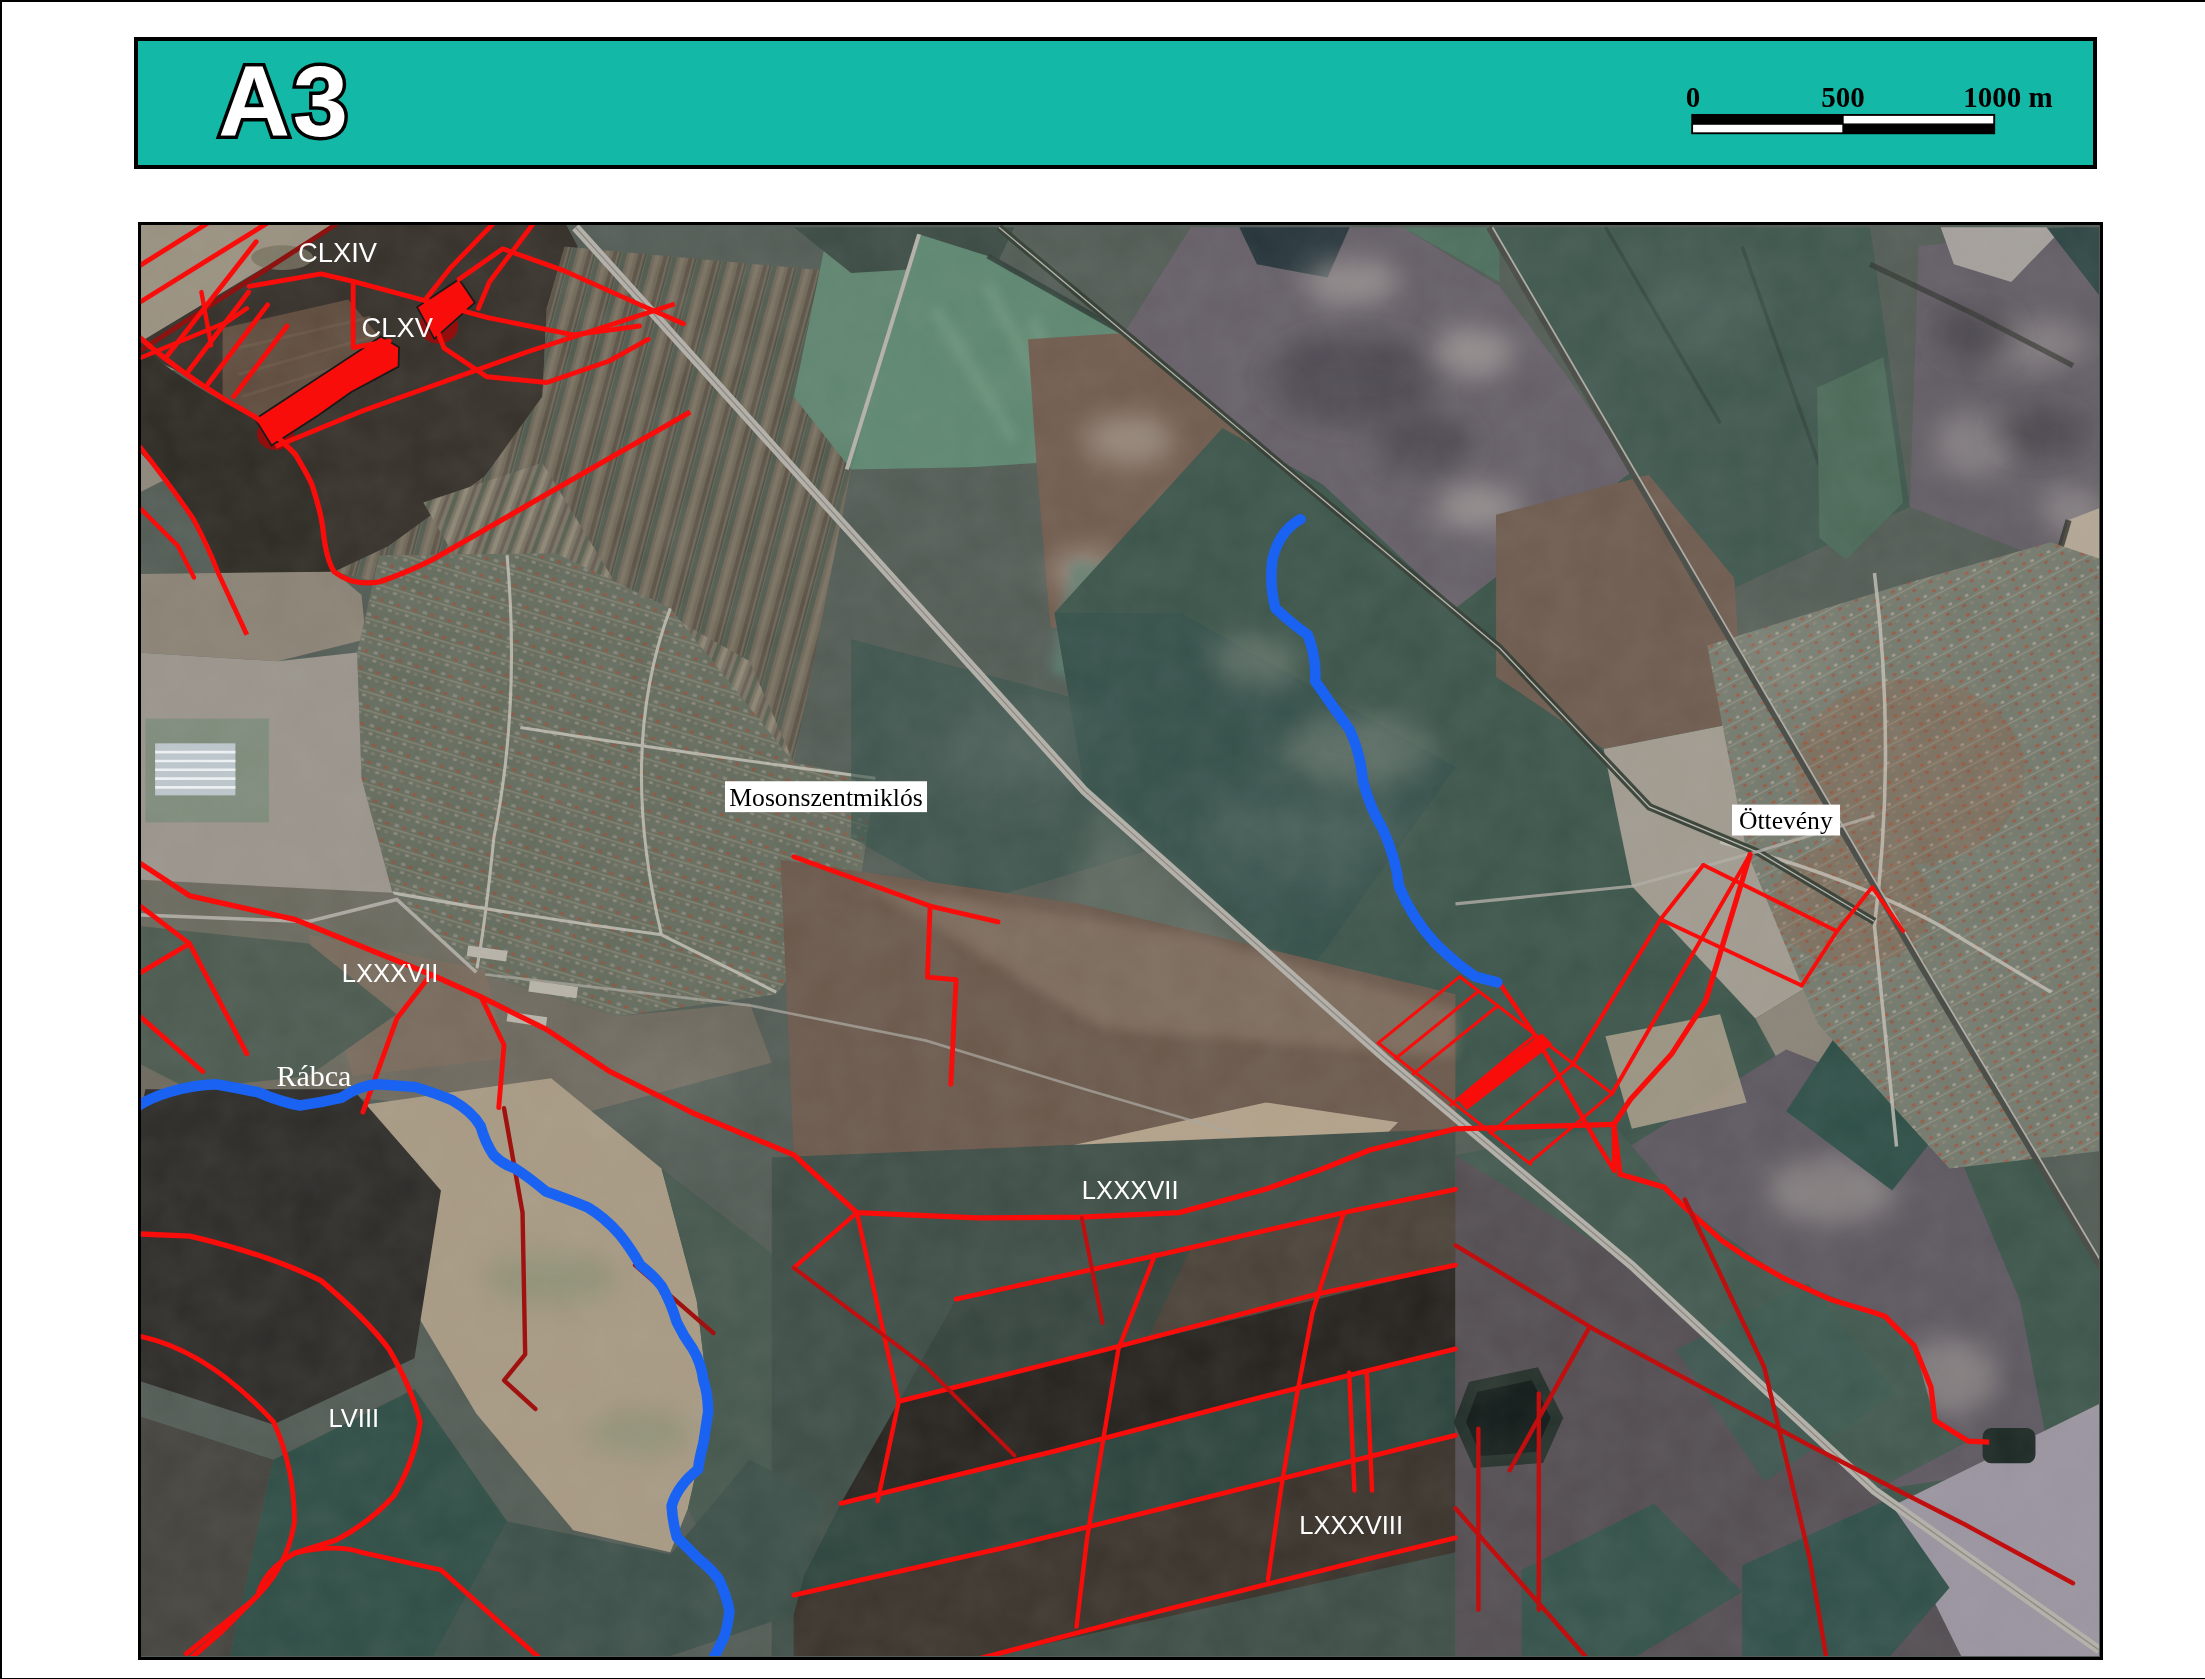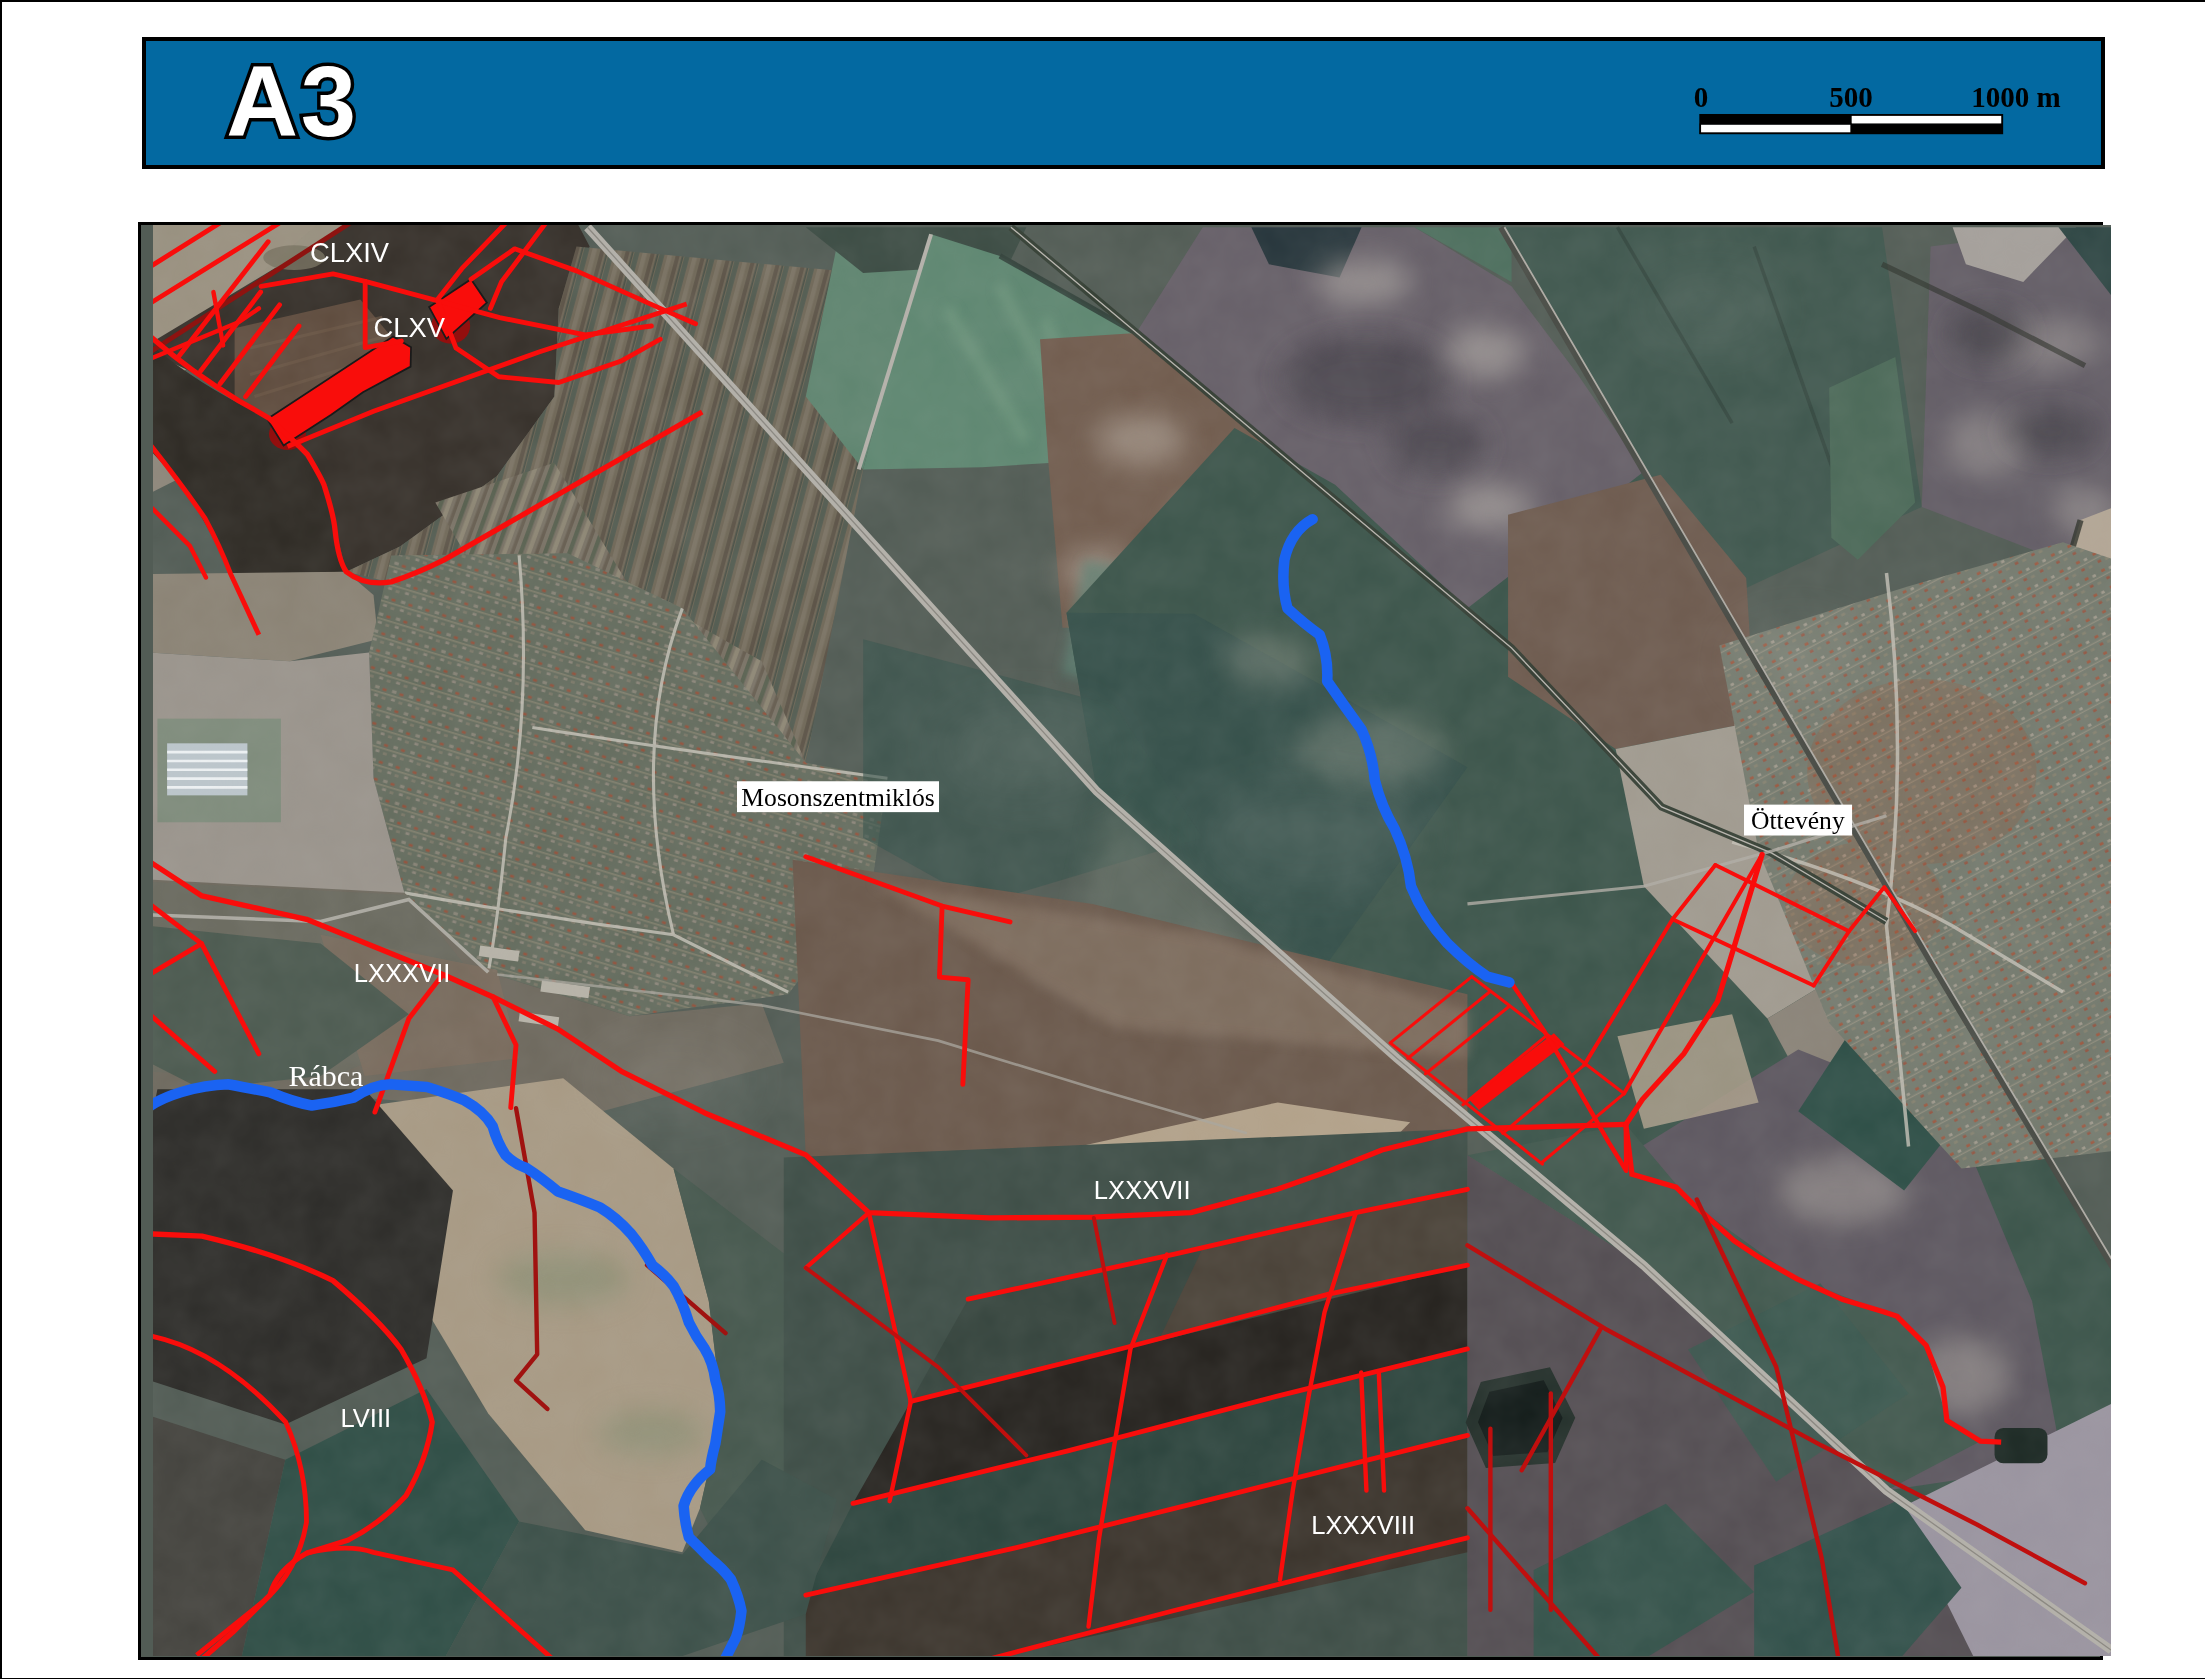--- a/index.html
+++ b/index.html
@@ -1,19 +1,19 @@
 <!DOCTYPE html>
 <html style="font-size:7px"><head>
 <meta charset="utf-8">
 <style>
 html,body{margin:0;padding:0;}
 body{width:2258px;height:1680px;background:#ffffff;position:relative;overflow:hidden;font-family:"Liberation Sans",sans-serif;}
 #pageborder{position:absolute;left:0;top:0;right:0;bottom:0;border:2.6px solid #000;}
-#header{position:absolute;left:142px;top:37px;width:1963px;height:132px;border:4px solid #000;background:#0369a1;box-sizing:border-box;}
-#mapbox{position:absolute;left:138px;top:222px;width:1965px;height:1438px;border:3.5px solid #000;box-sizing:border-box;background:#525c55;padding-left:12px;}
+#header{position:absolute;left:134px;top:37px;width:1963px;height:132px;border:4px solid #000;background:#14b8a6;box-sizing:border-box;}
+#mapbox{position:absolute;left:138px;top:222px;width:1965px;height:1438px;border:3.5px solid #000;box-sizing:border-box;background:#525c55;}
 </style>
 </head>
 <body>
 
 <div id="pageborder"></div>
 
 <div id="header">
 <svg width="1955" height="124" viewBox="0 0 4433 282">
 
 <text x="176" y="217" font-family="Liberation Sans, sans-serif" font-size="226" font-weight="bold" fill="#ffffff" stroke="#000000" stroke-width="16" paint-order="stroke" letter-spacing="6">A3</text>

